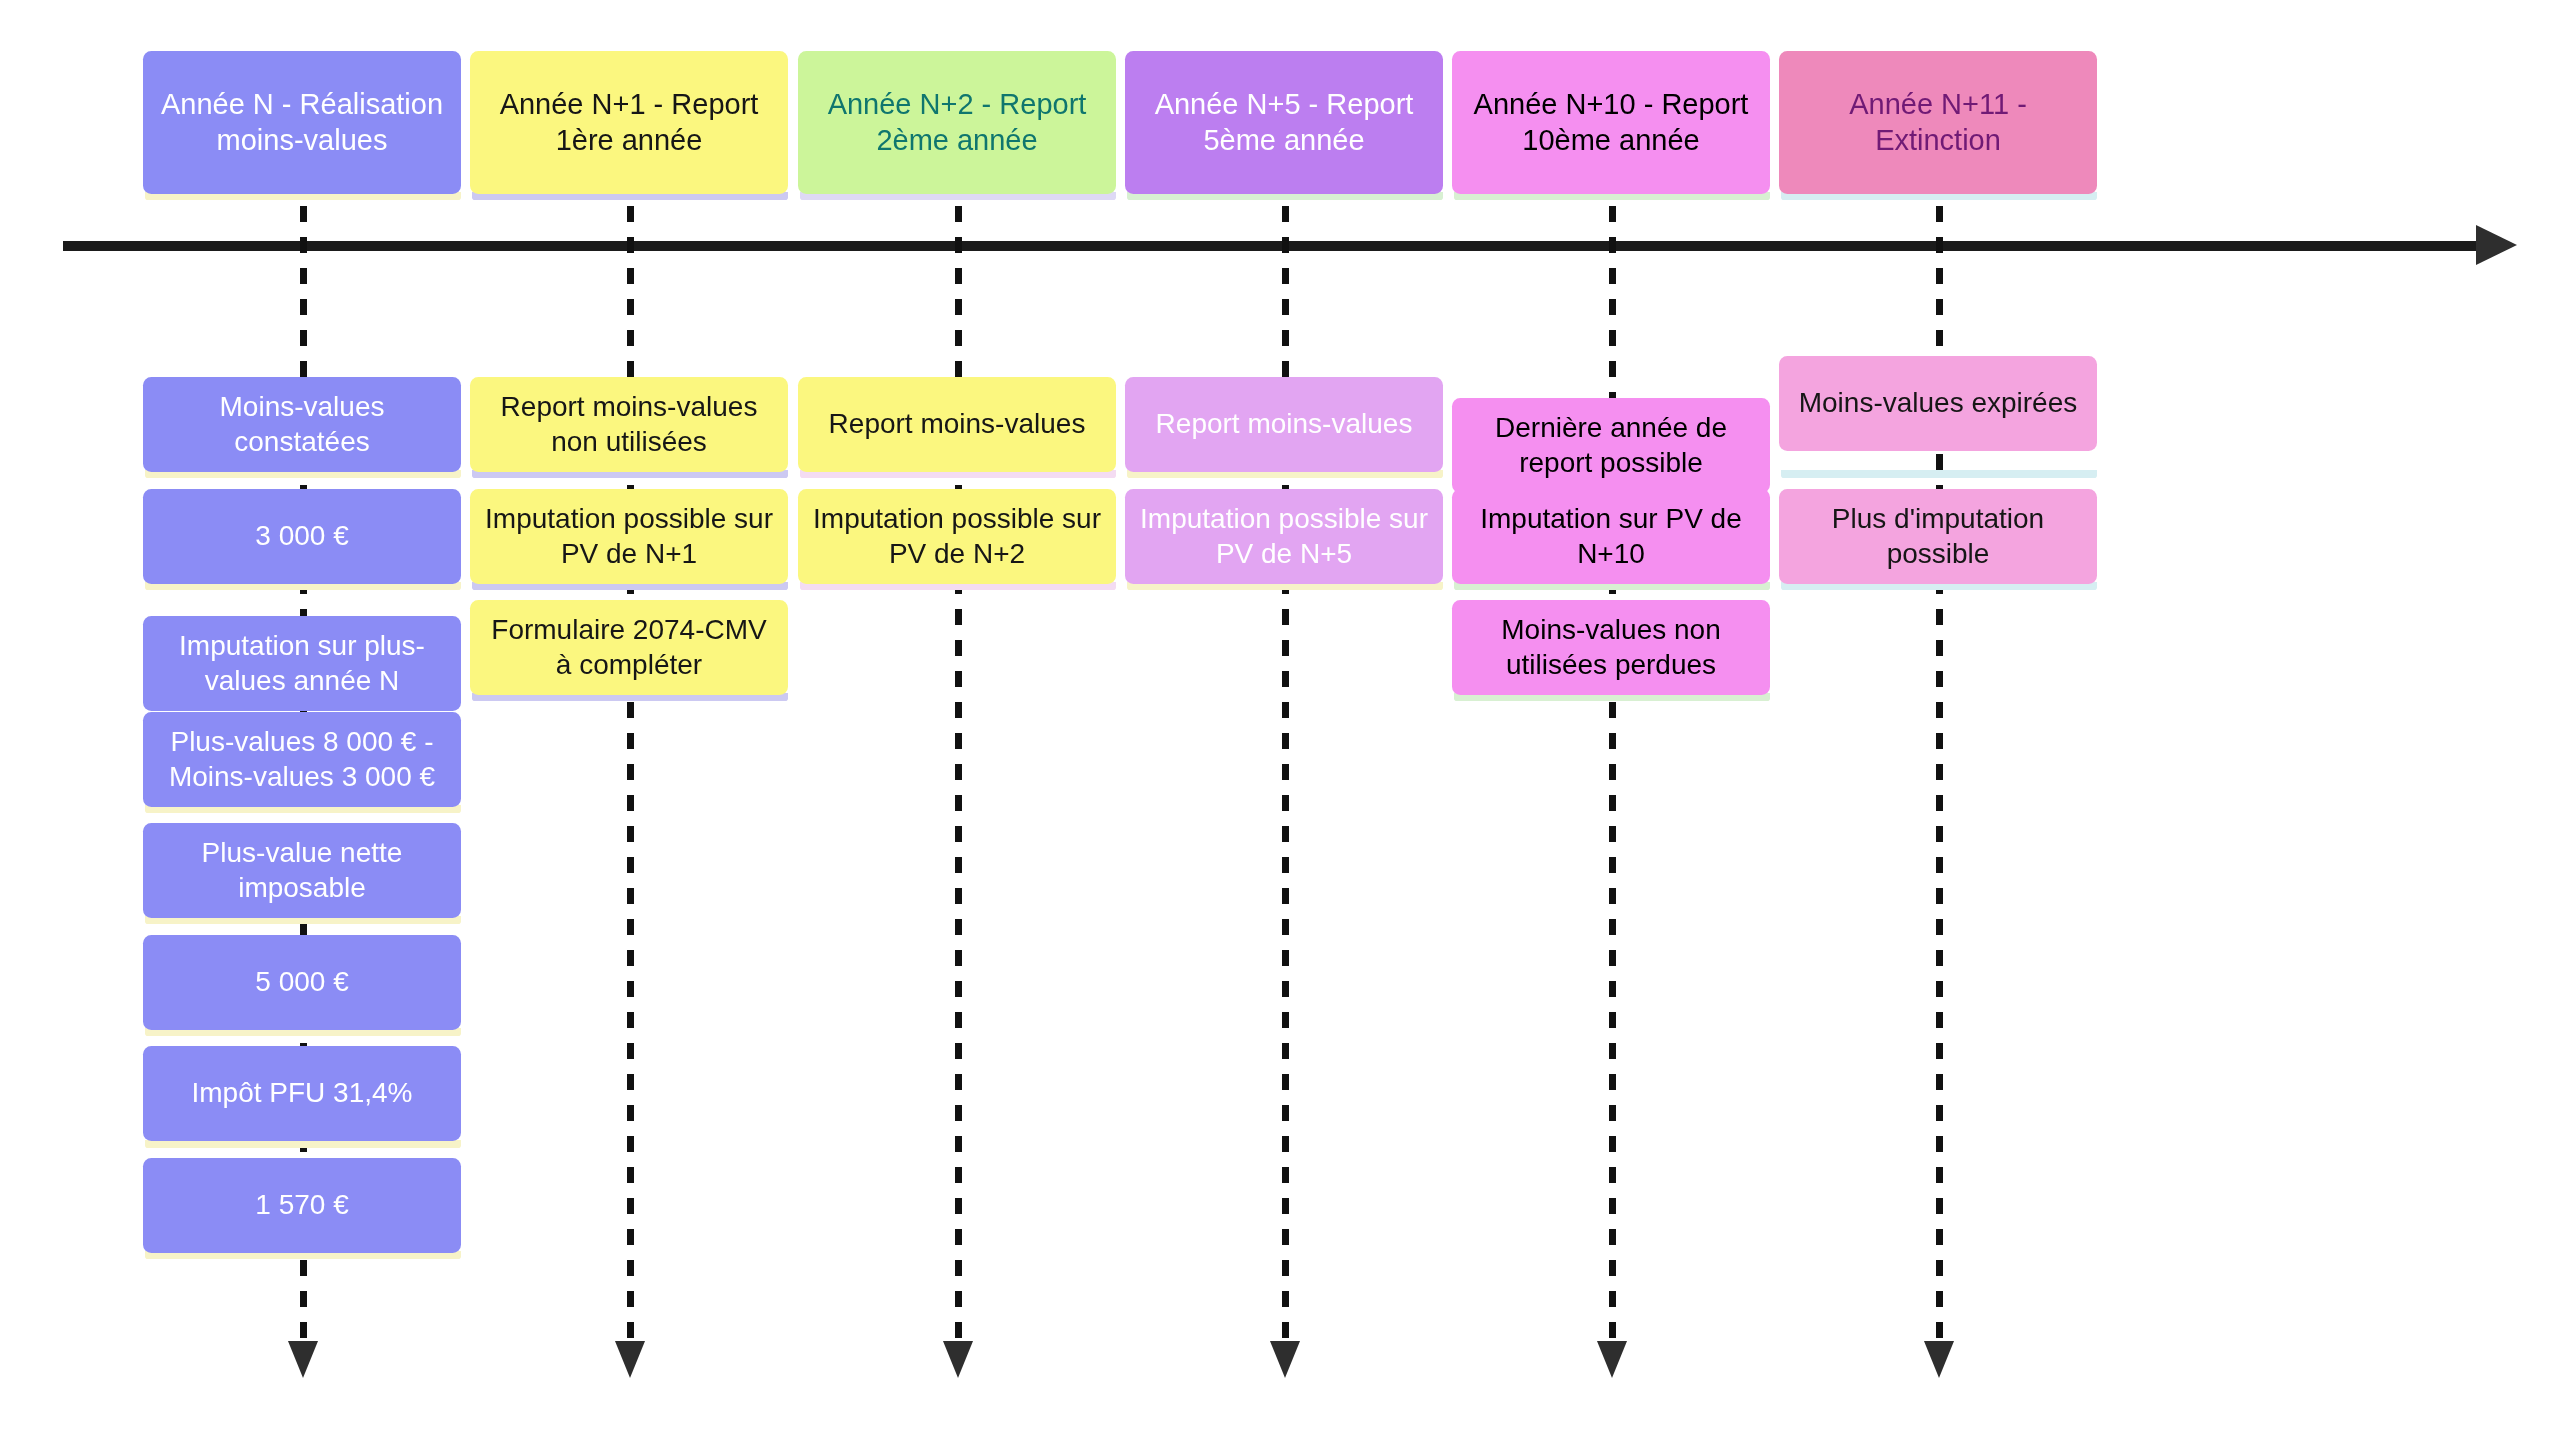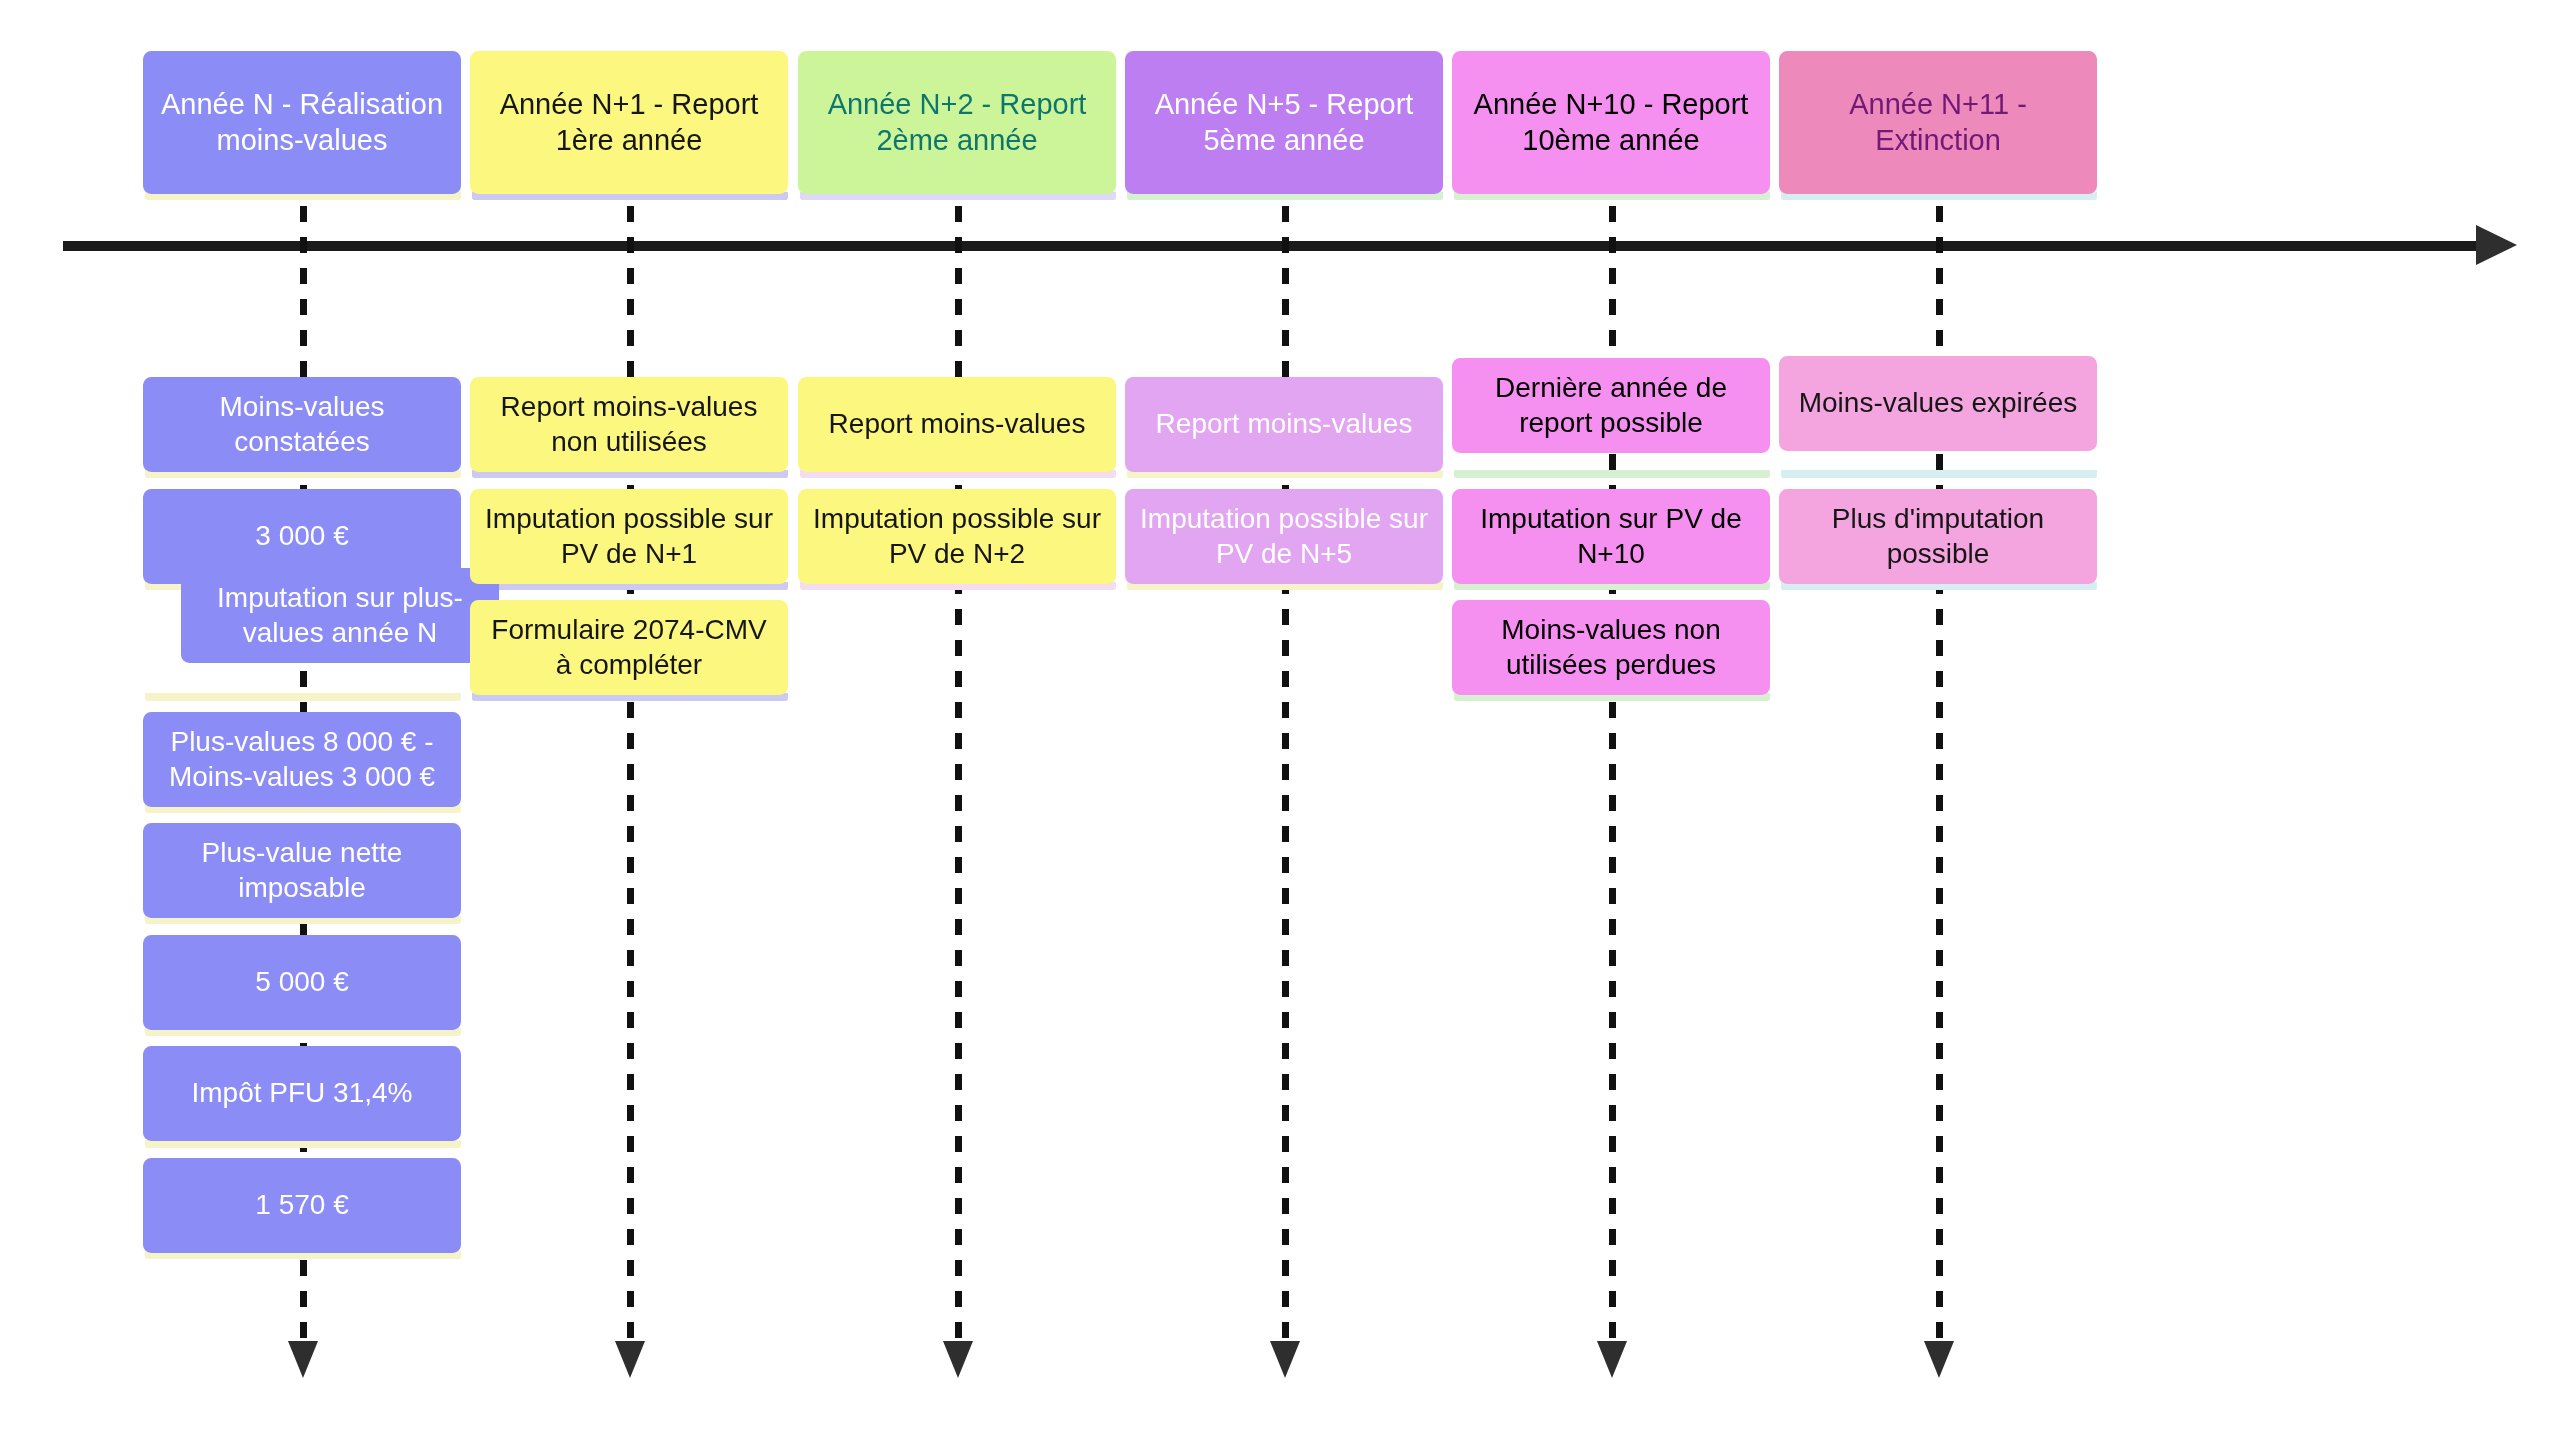--- a/index.html
+++ b/index.html
@@ -133,21 +133,21 @@
       <div class="col" style="left: 143px;">
         <div class="col-dash"></div>
         <div class="col-dash-arrow"></div>
         <div class="box-shadow-strip s-cream" style="top: 192px;"></div>
         <div class="box header-box c-periwinkle" style="top: 51px;">Année N - Réalisation moins-values</div>
         <div class="box-shadow-strip s-cream" style="top: 470px;"></div>
         <div class="box detail-box c-periwinkle" style="top: 377px;">Moins-values constatées</div>
         <div class="box-shadow-strip s-cream" style="top: 582px;"></div>
         <div class="box detail-box c-periwinkle" style="top: 489px;">3 000 €</div>
         <div class="box-shadow-strip s-cream" style="top: 693px;"></div>
-        <div class="box detail-box c-periwinkle" style="top: 568px; margin-left: 38px;">Imputation sur plus-values année N</div>
+        <div class="box detail-box c-periwinkle" style="top: 616px;">Imputation sur plus-values année N</div>
         <div class="box-shadow-strip s-cream" style="top: 805px;"></div>
         <div class="box detail-box c-periwinkle" style="top: 712px;">Plus-values 8 000 € - Moins-values 3 000 €</div>
         <div class="box-shadow-strip s-cream" style="top: 916px;"></div>
         <div class="box detail-box c-periwinkle" style="top: 823px;">Plus-value nette imposable</div>
         <div class="box-shadow-strip s-cream" style="top: 1028px;"></div>
         <div class="box detail-box c-periwinkle" style="top: 935px;">5 000 €</div>
         <div class="box-shadow-strip s-cream" style="top: 1140px;"></div>
         <div class="box detail-box c-periwinkle" style="top: 1046px;">Impôt PFU 31,4%</div>
         <div class="box-shadow-strip s-cream" style="top: 1251px;"></div>
         <div class="box detail-box c-periwinkle" style="top: 1158px;">1 570 €</div>
@@ -183,21 +183,21 @@
         <div class="box detail-box c-lilac" style="top: 377px;">Report moins-values</div>
         <div class="box-shadow-strip s-cream" style="top: 582px;"></div>
         <div class="box detail-box c-lilac" style="top: 489px;">Imputation possible sur PV de N+5</div>
       </div>
       <div class="col" style="left: 1452px;">
         <div class="col-dash"></div>
         <div class="col-dash-arrow"></div>
         <div class="box-shadow-strip s-palegrn" style="top: 192px;"></div>
         <div class="box header-box c-magenta" style="top: 51px;">Année N+10 - Report 10ème année</div>
         <div class="box-shadow-strip s-palegrn" style="top: 470px;"></div>
-        <div class="box detail-box c-magenta" style="top: 358px;">Dernière année de report possible</div>
+        <div class="box detail-box c-magenta" style="top: 398px;">Dernière année de report possible</div>
         <div class="box-shadow-strip s-palegrn" style="top: 582px;"></div>
         <div class="box detail-box c-magenta" style="top: 489px;">Imputation sur PV de N+10</div>
         <div class="box-shadow-strip s-palegrn" style="top: 693px;"></div>
         <div class="box detail-box c-magenta" style="top: 600px;">Moins-values non utilisées perdues</div>
       </div>
       <div class="col" style="left: 1779px;">
         <div class="col-dash"></div>
         <div class="col-dash-arrow"></div>
         <div class="box-shadow-strip s-paleblue" style="top: 192px;"></div>
         <div class="box header-box c-pink" style="top: 51px;">Année N+11 - Extinction</div>

